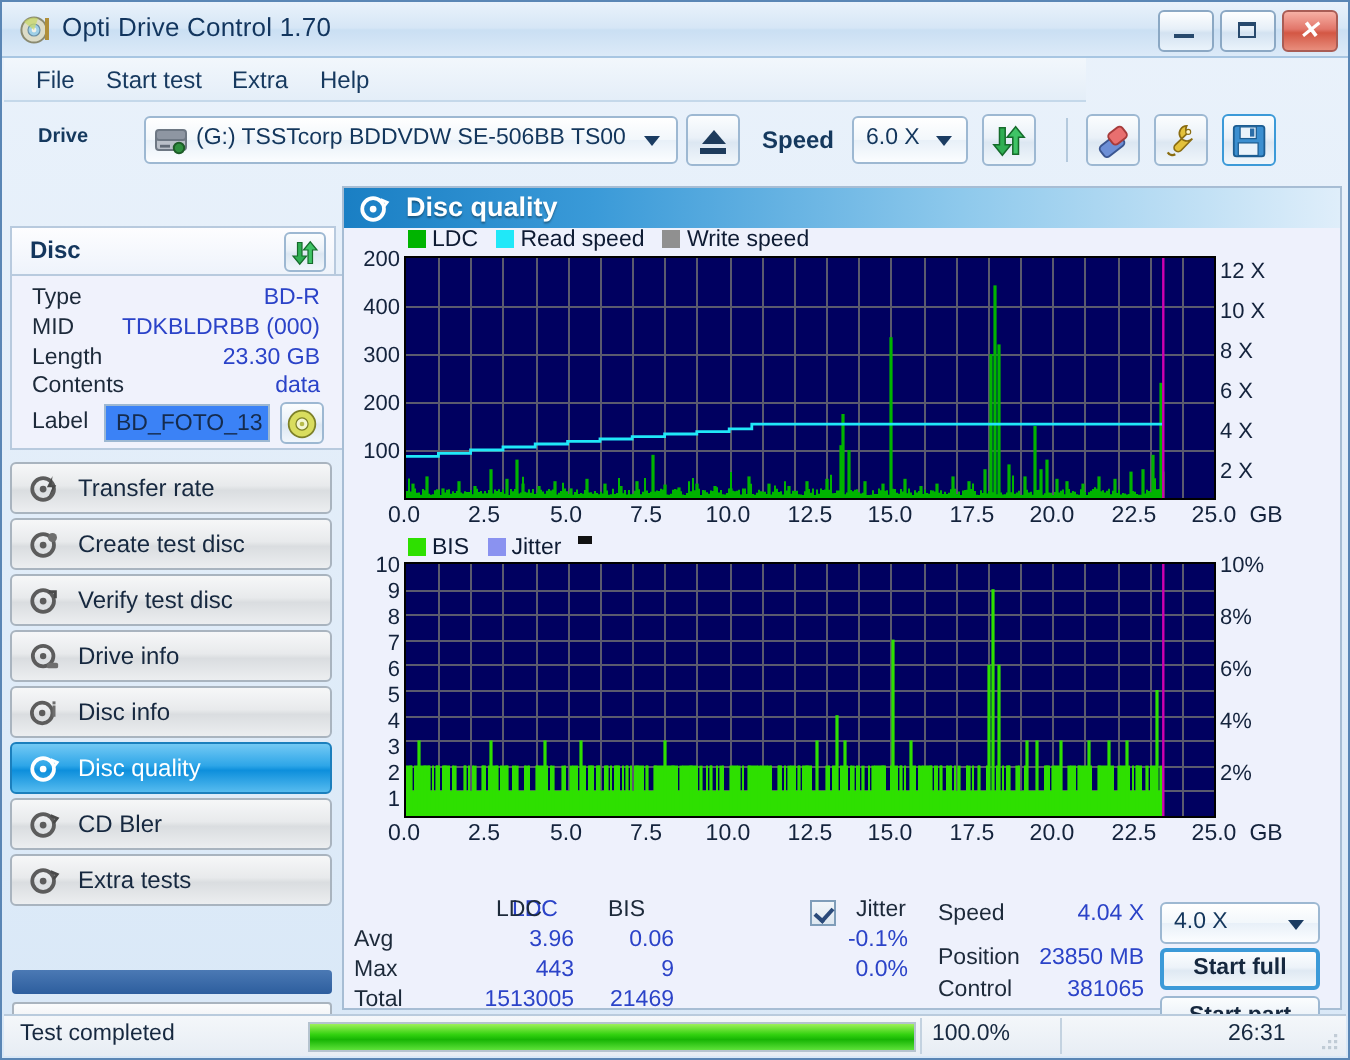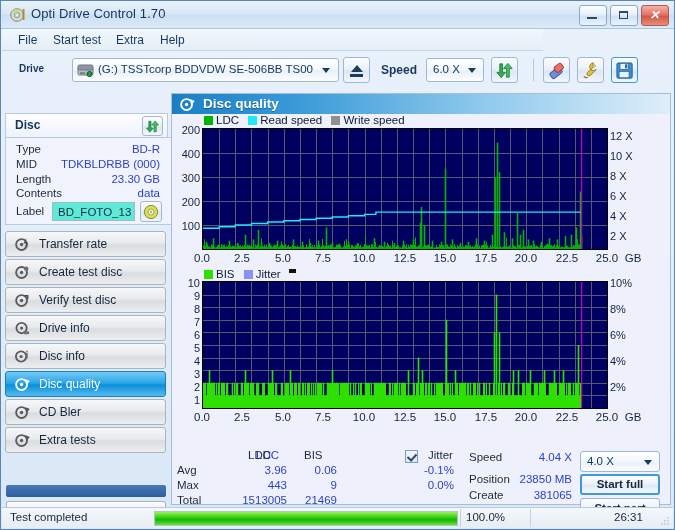--- a/index.html
+++ b/index.html
@@ -100,21 +100,21 @@
   .disc-body{
     position:absolute;left:0;top:24px;width:183px;height:88px;
     background:#f0f2fc;border:1px solid #b8cade;box-sizing:border-box;
   }
   .kv{position:absolute;left:0;width:163px;height:16px;}
   .kv .k{position:absolute;left:10px;top:0;font-size:11.5px;color:#1d2a3a;}
   .kv .v{position:absolute;right:9px;top:0;font-size:11.5px;color:#2b43c8;}
   .labelrow{position:absolute;left:10px;top:67px;font-size:11.5px;color:#1d2a3a;}
   .labelbox{
     position:absolute;left:46px;top:64px;width:83px;height:19px;
-    background:#5eead4;border:1px solid #9db8d2;box-sizing:border-box;
+    background:#3b82f6;border:1px solid #9db8d2;box-sizing:border-box;
   }
   .labelbox span{position:absolute;left:5px;top:3px;font-size:11.5px;color:#152b4d;}
   .discbtn{position:absolute;left:134px;top:63px;width:22px;height:21px;}
   
   .navlist{position:absolute;left:0;top:118px;width:163px;}
   .navbtn{
     position:relative;width:161px;height:26px;margin-bottom:2px;
     background:linear-gradient(180deg,#f6f7f8 0%,#e8eaec 45%,#dadde0 55%,#eceef0 100%);
     border:1px solid #a9b4bf;border-radius:3px;box-sizing:border-box;cursor:default;
   }
@@ -1478,21 +1478,21 @@
       <div class="sv" style="left:230px;top:30px;width:52px">0.0%</div>
 
       <div class="st" style="left:5px;top:45px">Total</div>
       <div class="sv" style="left:45px;top:45px;width:70px">1513005</div>
       <div class="sv" style="left:115px;top:45px;width:50px">21469</div>
 
       <div class="st" style="left:297px;top:2px">Speed</div>
       <div class="sv" style="left:330px;top:2px;width:70px">4.04 X</div>
       <div class="st" style="left:297px;top:24px">Position</div>
       <div class="sv" style="left:330px;top:24px;width:70px">23850 MB</div>
-      <div class="st" style="left:297px;top:40px">Create</div>
+      <div class="st" style="left:297px;top:40px">Control</div>
       <div class="sv" style="left:330px;top:40px;width:70px">381065</div>
 
       <div class="spdcombo2">
         <div class="stext">4.0 X</div>
         <div class="caret"></div>
       </div>
       <div class="bigbtn focus" style="top:25px">Start full</div>
       <div class="bigbtn" style="top:49px">Start part</div>
     </div>
   </div>

